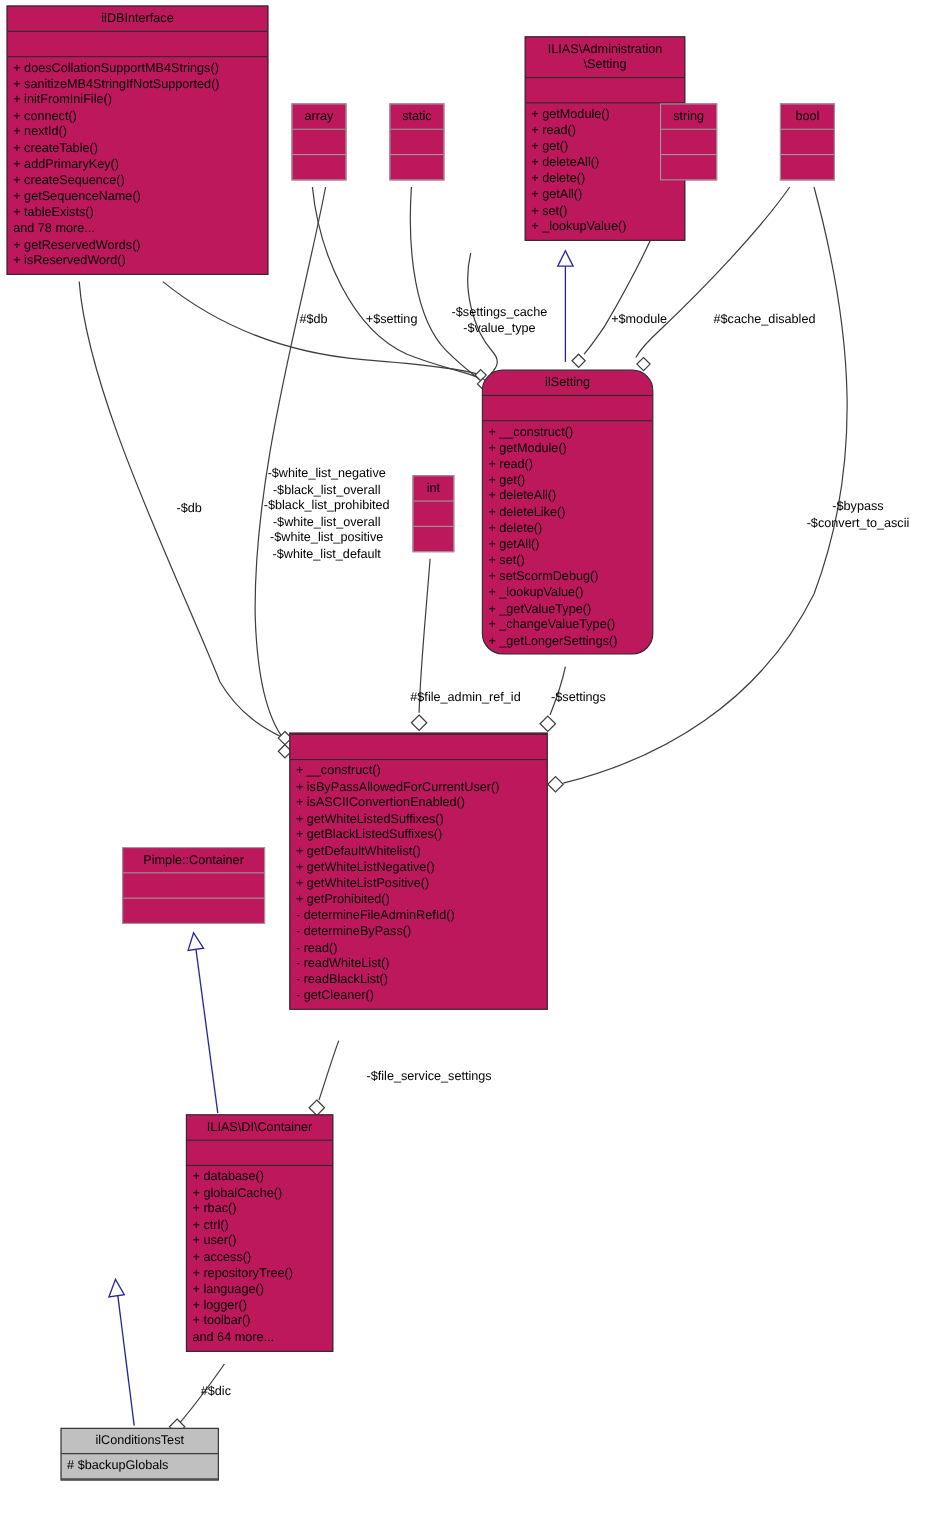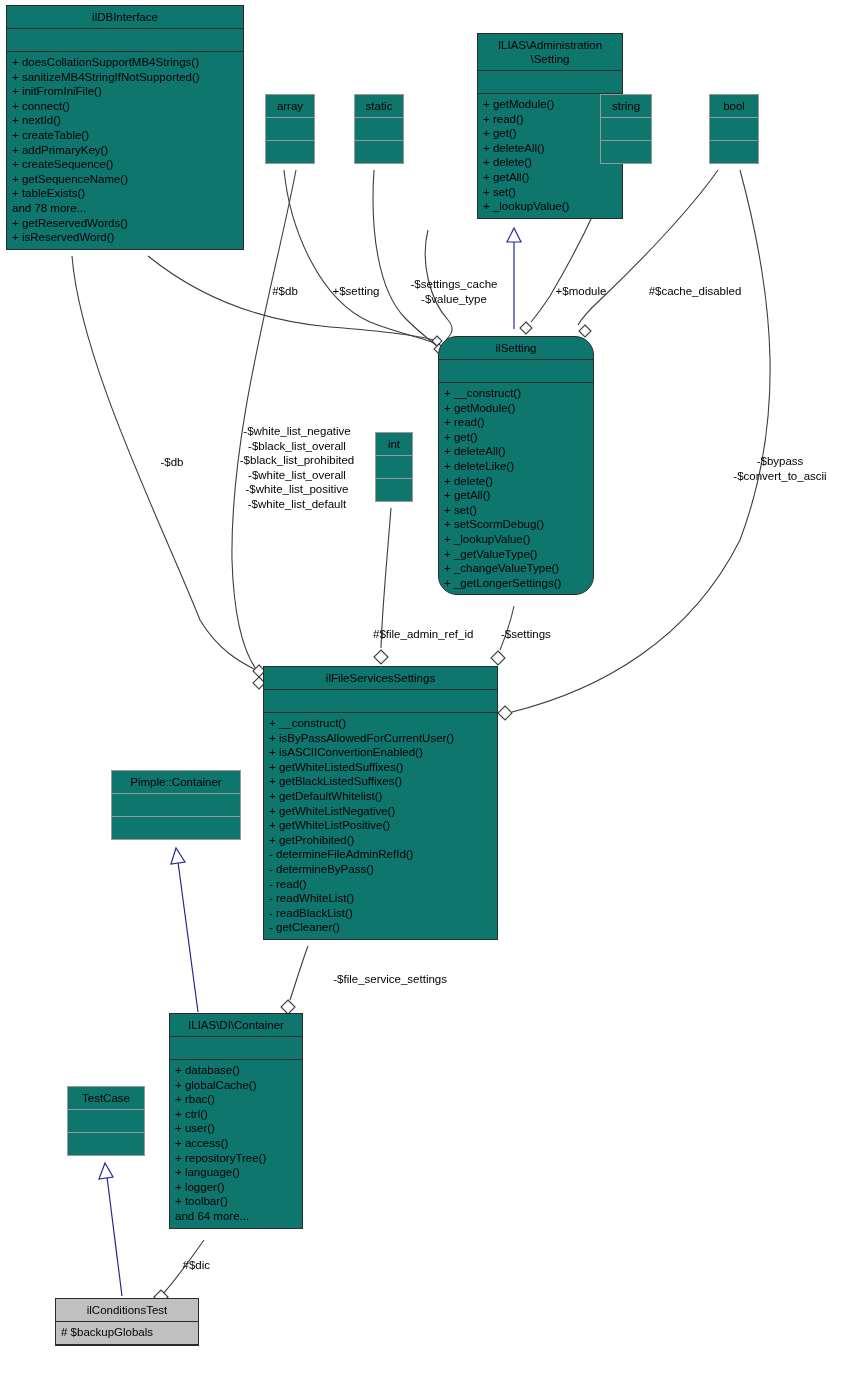--- a/index.html
+++ b/index.html
@@ -39,21 +39,21 @@
   .agg-diamond {
     fill: #ffffff;
     stroke: #3d3d3d;
     stroke-width: 1.1;
   }
 
   
   .node {
     position: absolute;
     box-sizing: border-box;
-    background: #0f766e;
+    background: #be185d;
     border: 1px solid #999999;
     font-size: 11.5px;
     color: #000000;
   }
   .node.solid {
     border: 1px solid #2b2b2b;
   }
   .node.highlight {
     background: #c0c0c0;
     border: 1px solid #2b2b2b;
@@ -278,21 +278,20 @@
       <div class="row">+ set()</div>
       <div class="row">+ setScormDebug()</div>
       <div class="row">+ _lookupValue()</div>
       <div class="row">+ _getValueType()</div>
       <div class="row">+ _changeValueType()</div>
       <div class="row">+ _getLongerSettings()</div>
     </div>
   </div>
 
   <div class="node solid" style="left:263px; top:666px; width:235px;">
-    <div class="n-title">ilFileServicesSettings</div>
     <div class="n-sep"></div>
     <div class="n-attrs empty"></div>
     <div class="n-sep"></div>
     <div class="n-ops">
       <div class="row">+ __construct()</div>
       <div class="row">+ isByPassAllowedForCurrentUser()</div>
       <div class="row">+ isASCIIConvertionEnabled()</div>
       <div class="row">+ getWhiteListedSuffixes()</div>
       <div class="row">+ getBlackListedSuffixes()</div>
       <div class="row">+ getDefaultWhitelist()</div>
@@ -329,27 +328,20 @@
       <div class="row">+ user()</div>
       <div class="row">+ access()</div>
       <div class="row">+ repositoryTree()</div>
       <div class="row">+ language()</div>
       <div class="row">+ logger()</div>
       <div class="row">+ toolbar()</div>
       <div class="row">and 64 more...</div>
     </div>
   </div>
 
-  <div class="node" style="left:67px; top:1086px; width:78px;">
-    <div class="n-title">TestCase</div>
-    <div class="n-sep"></div>
-    <div class="n-attrs empty"></div>
-    <div class="n-sep"></div>
-    <div class="n-ops empty"></div>
-  </div>
 
   <div class="node highlight" style="left:55px; top:1298px; width:144px;">
     <div class="n-title">ilConditionsTest</div>
     <div class="n-sep"></div>
     <div class="n-attrs">
       <div class="row"># $backupGlobals</div>
     </div>
     <div class="n-sep"></div>
   </div>
 

